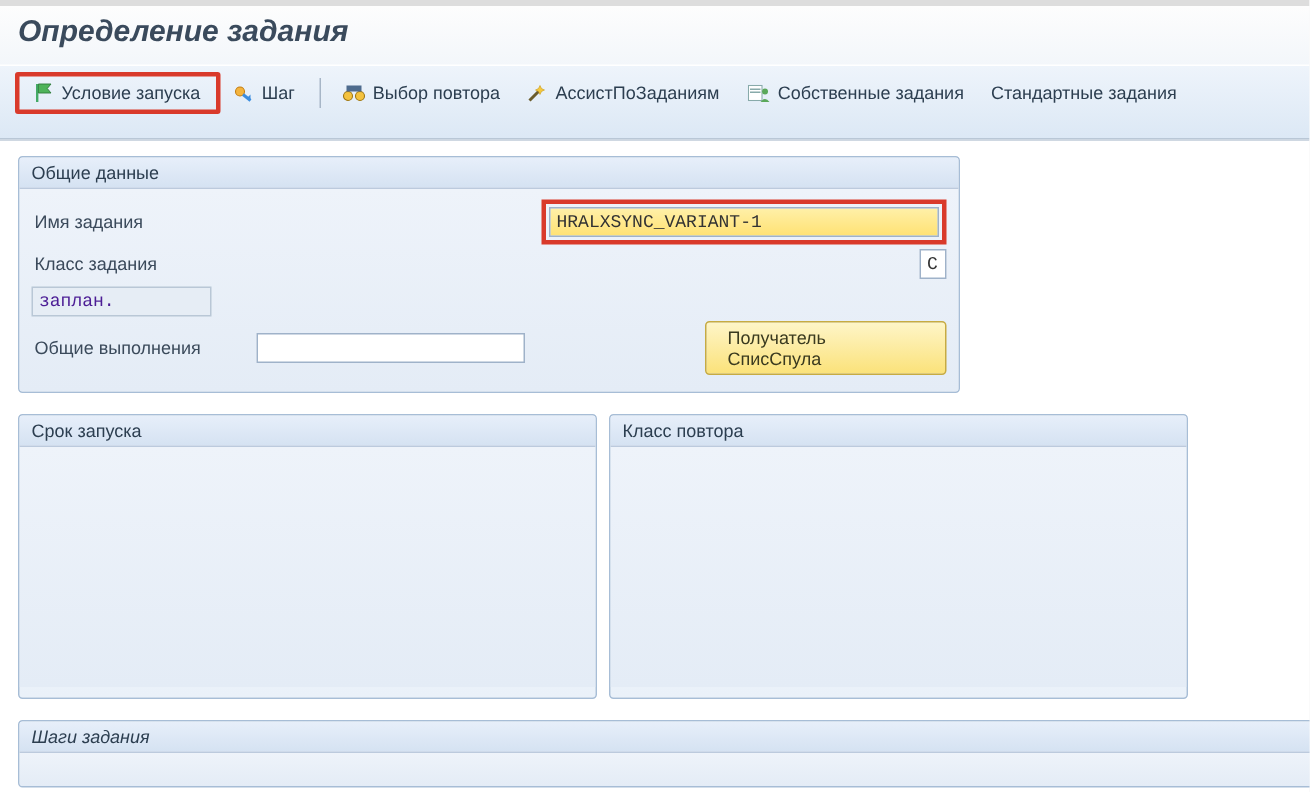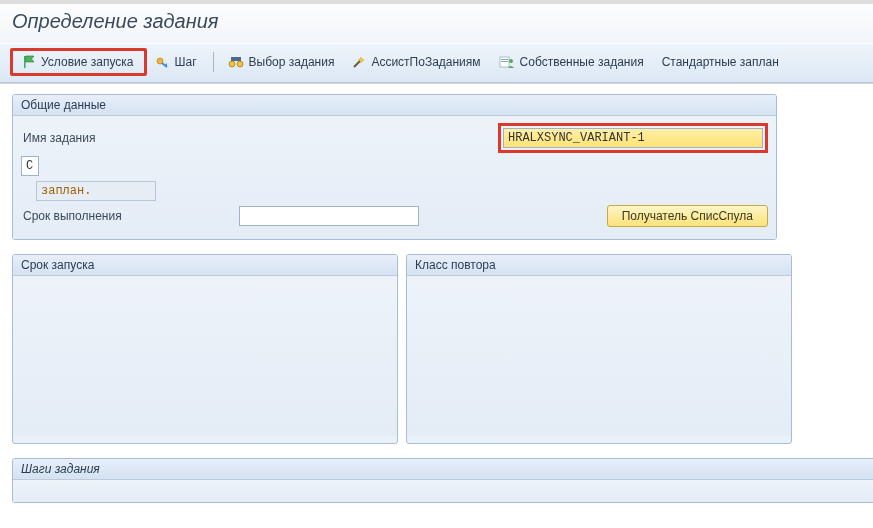--- a/index.html
+++ b/index.html
@@ -18,28 +18,28 @@
     position: relative;
   }
   .header-area {
     background: linear-gradient(#fdfdfd, #e6eef7);
     border-bottom: 1px solid #cfd8e2;
     padding: 0;
   }
   .page-title {
     font-size: 20px;
     font-style: italic;
-    font-weight: normal;
+    font-weight: bold;
     color: #3a4a5c;
     padding: 6px 12px 10px 12px;
   }
   .toolbar {
     display: flex;
     align-items: center;
-    padding: 4px 10px 6px 10px;
+    padding: 4px 10px 16px 10px;
     background: linear-gradient(#eef4fb, #dce8f5);
     border-top: 1px solid #fff;
     border-bottom: 1px solid #b9c7d6;
     text-align: center;
   }
   .tbtn {
     display: inline-flex;
     align-items: center;
     padding: 3px 8px;
     margin-right: 2px;
@@ -99,25 +99,24 @@
     border: 1px solid #9fb2c9;
     background: #fff;
     color: #333;
   }
   .finput.yellow {
     background: #ffe98a;
     background: linear-gradient(#fff0a8, #ffe274);
   }
   .ro-field {
     background: #e6edf5;
-    color: #a16207;
+    color: #4c1d95;
     border: 1px solid #b9c7d6;
     display: inline-block;
     line-height: 16px;
-    margin-left: 15px;
   }
   .hi-box-input {
     border: 3px solid #d93a2b;
     padding: 2px;
     display: inline-block;
   }
 
   .sap-btn {
     display: inline-block;
     background: linear-gradient(#fef5c8, #fbe27a);
@@ -181,21 +180,21 @@
       <span class="sep"></span>
 
       <span class="tbtn">
         <span class="ico">
           <svg width="16" height="14" viewBox="0 0 16 14">
             <ellipse cx="4" cy="9" rx="3" ry="3" fill="#f4c23e" stroke="#9c7410" stroke-width="0.7"></ellipse>
             <ellipse cx="12" cy="9" rx="3" ry="3" fill="#f4c23e" stroke="#9c7410" stroke-width="0.7"></ellipse>
             <rect x="3" y="2" width="10" height="4" fill="#4e6b8d"></rect>
           </svg>
         </span>
-        <span>Выбор задания</span>
+        <span>Выбор повтора</span>
       </span>
 
       <span class="tbtn">
         <span class="ico">
           <svg width="14" height="14" viewBox="0 0 14 14">
             <path d="M2 12 L9 5" stroke="#6b5c2c" stroke-width="2"></path>
             <path d="M9 2 L10 4 L12 5 L10 6 L9 8 L8 6 L6 5 L8 4 Z" fill="#f5c83c" stroke="#c79a1d" stroke-width="0.4"></path>
           </svg>
         </span>
         <span>АссистПоЗаданиям</span>
@@ -208,49 +207,50 @@
             <rect x="2" y="4" width="7" height="1" fill="#8aa"></rect>
             <rect x="2" y="6" width="7" height="1" fill="#8aa"></rect>
             <circle cx="12" cy="6" r="2" fill="#5aa85a"></circle>
             <path d="M9 13 Q12 9 15 13 Z" fill="#5aa85a"></path>
           </svg>
         </span>
         <span>Собственные задания</span>
       </span>
 
       <span class="tbtn">
-        <span>Стандартные заплан</span>
+        <span>Стандартные задания</span>
       </span>
 
     </div>
   </div>
 
   <div class="content">
 
-    <div class="groupbox" style="width:765px;">
+    <div class="groupbox" style="width:628px;">
       <div class="groupbox-title">Общие данные</div>
       <div class="groupbox-body">
 
         <div class="row">
           <div class="flabel">Имя задания</div>
           <span class="hi-box-input">
             <input class="finput yellow" style="width: 260px;" value="HRALXSYNC_VARIANT-1">
           </span>
         </div>
 
         <div class="row">
+          <div class="flabel">Класс задания</div>
           <input class="finput" style="width: 18px;" value="C">
         </div>
 
         <div class="row">
           <span class="ro-field" style="width:120px;">заплан.</span>
         </div>
 
         <div class="row">
-          <div class="flabel">Срок выполнения</div>
+          <div class="flabel">Общие выполнения</div>
           <input class="finput" style="width: 180px;" value="">
           <span class="sap-btn">Получатель СписСпула</span>
         </div>
 
       </div>
     </div>
 
     <div class="two-col" style="width:780px;">
       <div class="groupbox">
         <div class="groupbox-title">Срок запуска</div>

